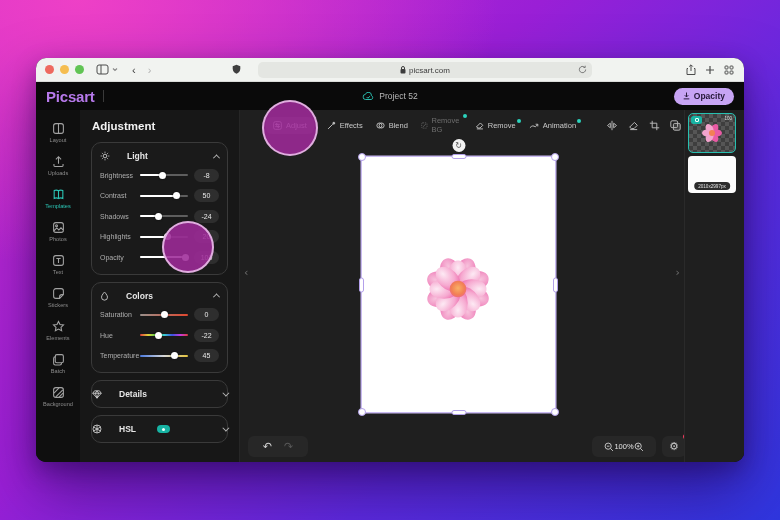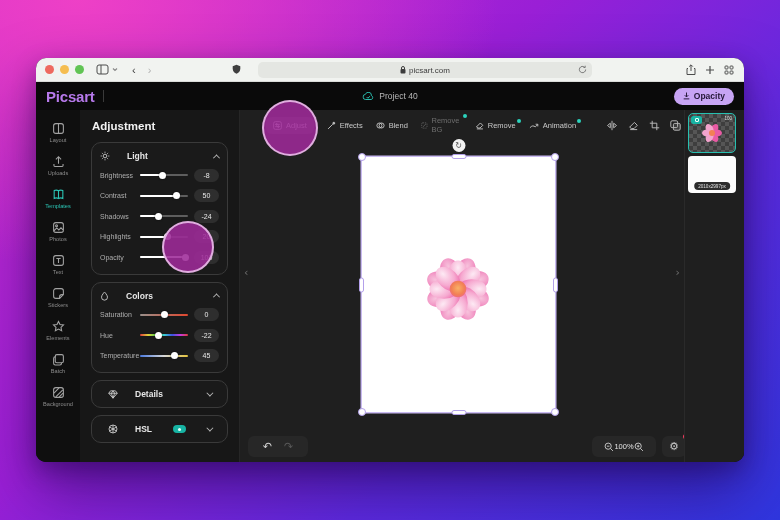--- a/index.html
+++ b/index.html
@@ -48,21 +48,21 @@
   .rail-item{ height:33px; display:flex; flex-direction:column; align-items:center; justify-content:center;
     color:#a2a2a2; }
   .rail-item .rl{ font-size:5.6px; margin-top:2px; color:#8c8c8c; }
   .rail-item.active{ color:#2bc4b4; }
   .rail-item.active .rl{ color:#2bc4b4; }
   
   .panel{ width:160px; background:#171717; border-right:1px solid #262626;
     padding:8px 11px; position:relative; }
   .panel-title{ font-size:11.5px; font-weight:700; color:#f2f2f2; margin:2px 0 10px 1px; }
   .sec{ border:1px solid #3a3a3a; border-radius:10px; padding:4px 8px 6px; margin-bottom:7px; background:#1a1a1a; }
-  .sec.bar{ padding:4px 16px; }
+  .sec.bar{ padding:4px 0; }
   .sec-head{ height:18px; display:flex; align-items:center; gap:17px; color:#e6e6e6; font-size:8.5px; font-weight:600; }
   .chev{ width:5px; height:5px; border-right:1.3px solid #b9b9b9; border-bottom:1.3px solid #b9b9b9; margin-left:auto; }
   .chev.up{ transform:rotate(-135deg) translate(-1px,-1px); }
   .chev.down{ transform:rotate(45deg) translateY(-2px); }
   .srow{ display:flex; align-items:center; height:20.5px; }
   .srow .sl{ width:40px; font-size:7px; color:#aeaeae; }
   .trk{ flex:1; height:2px; border-radius:1px; background:#5e5e5e; position:relative; margin-right:6px; }
   .trk .fill{ position:absolute; left:0; top:0; height:2px; background:#ffffff; border-radius:1px; }
   .trk .hnd{ position:absolute; top:-2.5px; width:7px; height:7px; border-radius:50%;
     background:#fff; box-shadow:0 0 2px rgba(0,0,0,.6); }
@@ -192,21 +192,21 @@
 
     <div class="app">
       <div class="app-header">
         <span class="logo">Picsart</span>
         <span class="logo-div"></span>
         <div class="project">
           <svg width="12" height="9" viewBox="0 0 14 10" fill="none" stroke="#2bc4b4" stroke-width="1.1">
               <path d="M4 8.5a3 3 0 01-.4-6A3.6 3.6 0 0110.6 4 2.4 2.4 0 0110.4 8.5z"></path>
               <path d="M5 5.6l1.4 1.4L9 4.6"></path>
             </svg>
-          <span>Project 40</span>
+          <span>Project 52</span>
         </div>
         <div class="export-btn">
           <svg width="7" height="8" viewBox="0 0 8 9" fill="none" stroke="#231637" stroke-width="1.1">
               <path d="M4 0.5v5M2 3.6L4 5.6l2-2M.8 7.8h6.4"></path>
             </svg>
           <span>Opacity</span>
         </div>
       </div>
 
       <div class="main">

